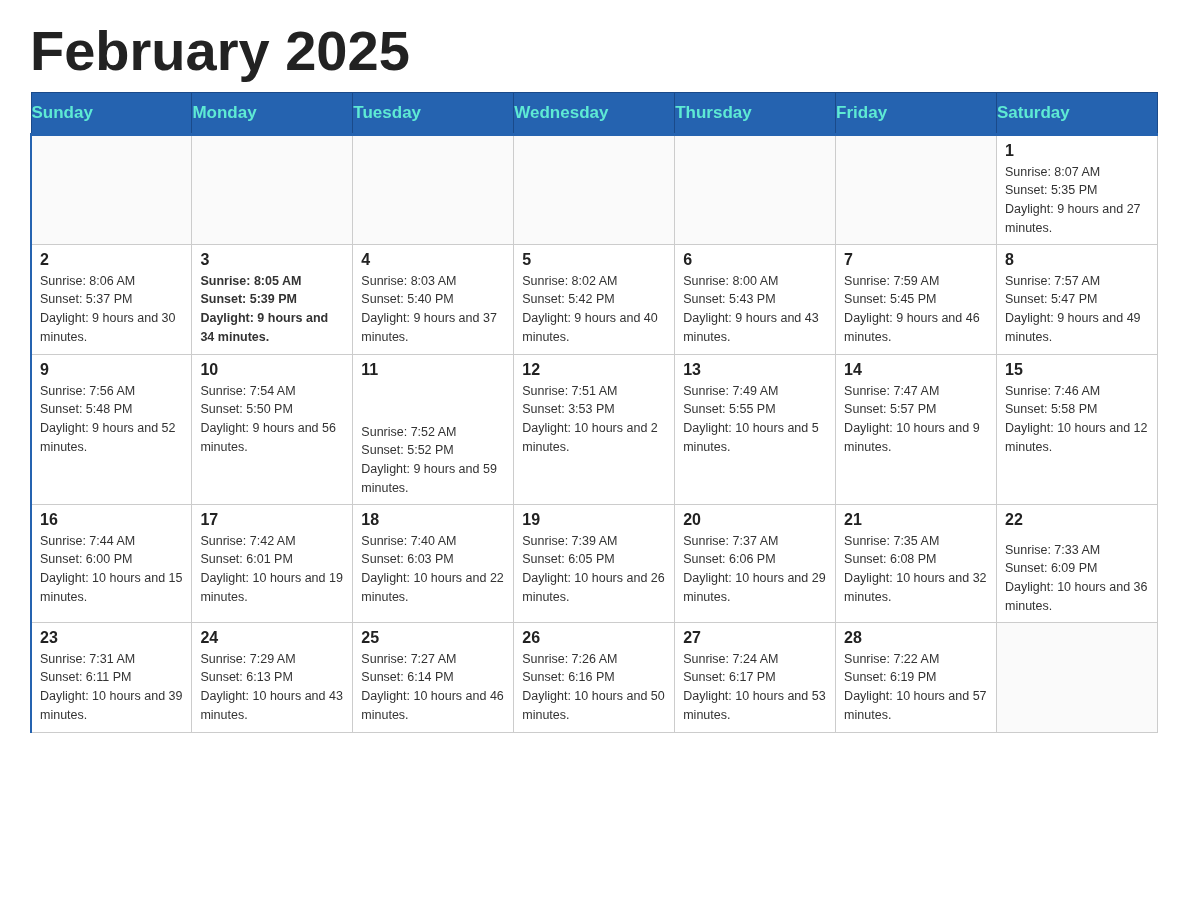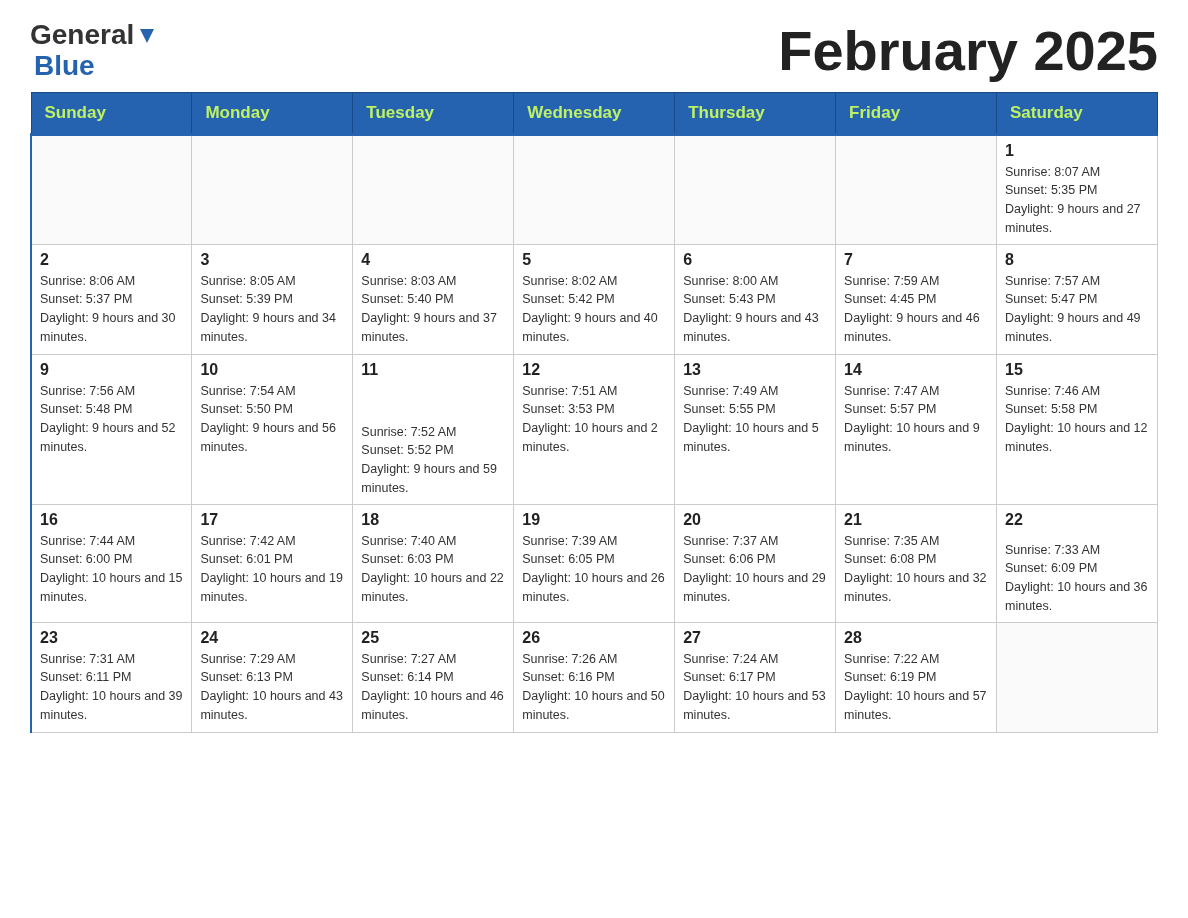--- a/index.html
+++ b/index.html
@@ -45,24 +45,24 @@
       color: #444;
       margin-top: 4px;
     }
     table {
       width: 100%;
       border-collapse: collapse;
       margin-top: 10px;
     }
     thead tr th {
       background-color: #2563b0;
-      color: #bef264;
+      color: #5eead4;
       font-size: 17px;
       font-weight: bold;
-      padding: 10px 13px;
+      padding: 10px 0;
       text-align: left;
       border: 1px solid #1a4a8a;
     }
     tbody tr td {
       vertical-align: top;
       border: 1px solid #ccc;
       padding: 6px 8px;
       font-size: 13px;
       color: #333;
       width: 14.28%;
@@ -88,31 +88,20 @@
       border-top: 3px solid #2563b0;
     }
     tbody tr td:first-child {
       border-left: 2px solid #2563b0;
     }
   </style>
 </head>
 <body>
 
 <div class="header">
-  <div class="logo">
-    <div style="display:flex; flex-direction:column; line-height:1.1;">
-      <div style="display:flex; align-items:center;">
-        <span class="logo-text-general">General</span>
-        <svg width="22" height="22" viewBox="0 0 22 22" style="margin-left:2px; margin-top:2px;">
-          <polygon points="4,4 18,4 11,18" fill="#2563b0"></polygon>
-        </svg>
-      </div>
-      <span class="logo-text-blue" style="margin-left: 4px;">Blue</span>
-    </div>
-  </div>
   <div class="header-right">
     <div class="month-title">February 2025</div>
   </div>
 </div>
 
 <table>
   <thead>
     <tr>
     <th>Sunday</th>
         <th>Monday</th>
@@ -140,21 +129,21 @@
       </tr>
       <tr>
         <td>
           <span class="day-number">2</span>
           <div class="day-info" style="white-space: pre-line;">Sunrise: 8:06 AM
 Sunset: 5:37 PM
 Daylight: 9 hours and 30 minutes.</div>
         </td>
         <td>
           <span class="day-number">3</span>
-          <div class="day-info" style="white-space: pre-line;">Sunrise: 8:05 AM
+          <div class="day-info" style="white-space: pre-line; font-weight: bold;">Sunrise: 8:05 AM
 Sunset: 5:39 PM
 Daylight: 9 hours and 34 minutes.</div>
         </td>
         <td>
           <span class="day-number">4</span>
           <div class="day-info" style="white-space: pre-line;">Sunrise: 8:03 AM
 Sunset: 5:40 PM
 Daylight: 9 hours and 37 minutes.</div>
         </td>
         <td>
@@ -165,21 +154,21 @@
         </td>
         <td>
           <span class="day-number">6</span>
           <div class="day-info" style="white-space: pre-line;">Sunrise: 8:00 AM
 Sunset: 5:43 PM
 Daylight: 9 hours and 43 minutes.</div>
         </td>
         <td>
           <span class="day-number">7</span>
           <div class="day-info" style="white-space: pre-line;">Sunrise: 7:59 AM
-Sunset: 4:45 PM
+Sunset: 5:45 PM
 Daylight: 9 hours and 46 minutes.</div>
         </td>
         <td>
           <span class="day-number">8</span>
           <div class="day-info" style="white-space: pre-line;">Sunrise: 7:57 AM
 Sunset: 5:47 PM
 Daylight: 9 hours and 49 minutes.</div>
         </td>
       </tr>
       <tr>

